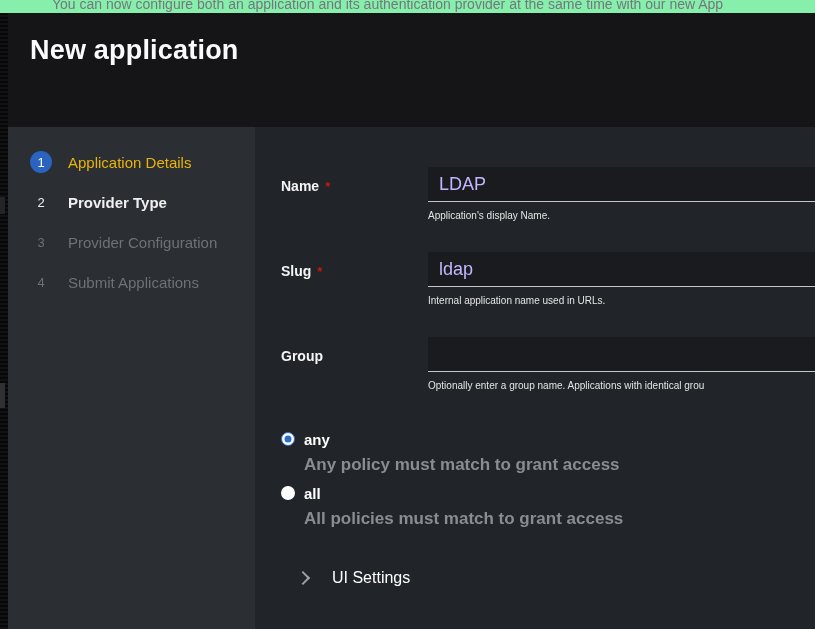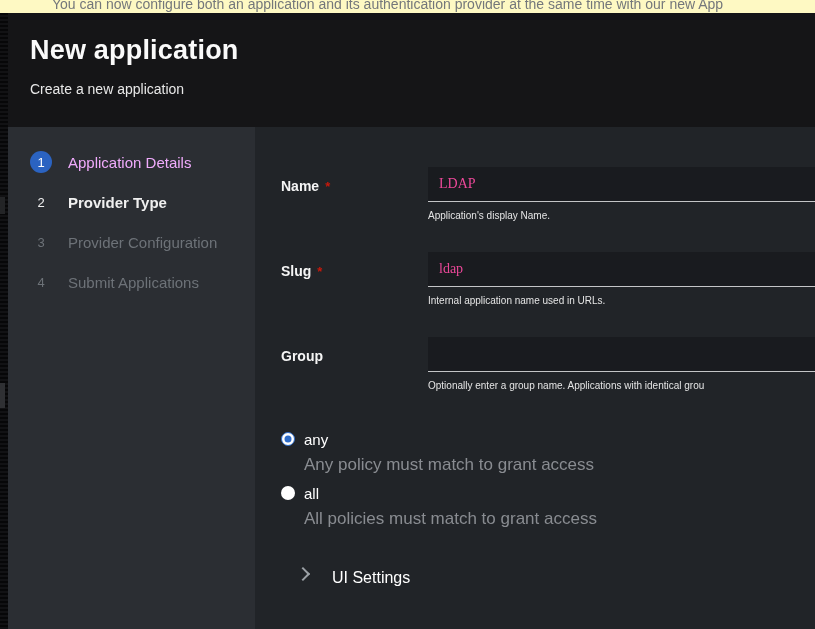--- a/index.html
+++ b/index.html
@@ -9,21 +9,21 @@
     height: 629px;
     overflow: hidden;
     background: #0a0a0b;
     font-family: "Liberation Sans", sans-serif;
   }
   .stage { position: relative; width: 815px; height: 629px; overflow: hidden; }
 
   
   .banner {
     position: absolute; top: 0; left: 0; width: 815px; height: 13px;
-    background: #fef9c3; overflow: hidden;
+    background: #86efac; overflow: hidden;
   }
   .banner-text {
     position: absolute; top: -4px; left: 52px;
     font-size: 14px; line-height: 16px; color: #74777b;
     white-space: nowrap;
   }
 
   
   .backdrop-strip {
     position: absolute; left: 0; top: 13px; width: 8px; bottom: 0;
@@ -55,70 +55,70 @@
   .step { display: flex; align-items: center; height: 22px; margin-bottom: 18px; cursor: default; }
   .step-badge {
     width: 22px; height: 22px; border-radius: 50%; flex: 0 0 auto;
     display: flex; align-items: center; justify-content: center;
     font-size: 13px; margin-right: 16px; box-sizing: border-box;
   }
   .step.active .step-badge { background: #2b63c1; color: #ffffff; }
   .step.available .step-badge { background: transparent; color: #f0f0f0; }
   .step.disabled .step-badge { background: transparent; color: #6d7278; }
   .step-label { font-size: 15px; white-space: nowrap; }
-  .step.active .step-label { color: #f0abfc; }
+  .step.active .step-label { color: #eab308; }
   .step.available .step-label { color: #f0f0f0; font-weight: bold; }
   .step.disabled .step-label { color: #6d7278; }
 
   
   .form-pane {
     flex: 1; min-width: 0; background: #212428;
     box-sizing: border-box; padding: 40px 0 0 26px; overflow: hidden;
   }
   .form-row { display: flex; margin-bottom: 29px; }
   .label-col { width: 147px; flex: 0 0 auto; padding-top: 10px; }
   .label-col.top-align { padding-top: 0; }
   .form-label { font-size: 14px; font-weight: bold; color: #f5f5f5; }
   .required-star { color: #c9190b; margin-left: 6px; font-size: 13px; font-weight: bold; }
   .input-col { flex: 1; min-width: 0; }
   .text-input {
     display: block; width: 100%; height: 35px; box-sizing: border-box;
     background: #191b1f; border: none; border-bottom: 1.5px solid #c4c5c7;
-    border-radius: 0; color: #ec4899; font-size: 14px; padding: 0 8px 0 11px;
-    font-family: Liberation Serif, serif; outline: none;
+    border-radius: 0; color: #c4b5fd; font-size: 18px; padding: 0 8px 0 11px;
+    font-family: Liberation Sans, sans-serif; outline: none;
   }
   .field-help {
     margin-top: 7px; font-size: 10px; line-height: 14px; color: #e4e4e4;
     white-space: nowrap; overflow: hidden;
   }
   .row-group { margin-bottom: 39px; }
   .row-policy { margin-bottom: 0; }
 
   
-  .radio-option { margin-bottom: 15px; }
+  .radio-option { margin-bottom: 15px; font-weight: bold; }
   .radio-option:last-child { margin-bottom: 0; }
   .radio-line { display: flex; align-items: center; height: 14px; cursor: default; }
   .radio-circle {
     width: 14px; height: 14px; border-radius: 50%; background: #ffffff;
     box-sizing: border-box; margin-right: 9px; position: relative; flex: 0 0 auto;
   }
   .radio-circle.checked { border: 1.5px solid #2e6cc9; }
   .radio-circle.checked::after {
     content: ""; position: absolute; left: 50%; top: 50%;
     transform: translate(-50%, -50%);
     width: 7px; height: 7px; border-radius: 50%; background: #2e6cc9;
   }
   .radio-label { font-size: 15px; color: #ffffff; }
   .radio-help {
     margin-left: 23px; margin-top: 12px;
     font-size: 17px; line-height: 13px; color: #898c91; white-space: nowrap;
   }
 
   
-  .ui-settings { margin-top: 44px; display: flex; align-items: flex-start; cursor: default; }
+  .ui-settings { margin-top: 44px; display: flex; align-items: center; cursor: default; }
   .chevron-right {
     width: 8px; height: 8px; margin-left: 17px; margin-right: 24px;
     border-right: 2.5px solid #9ca1a6; border-bottom: 2.5px solid #9ca1a6;
     transform: rotate(-45deg); flex: 0 0 auto;
   }
   .ui-settings-label { font-size: 16px; color: #ffffff; }
 </style>
 </head>
 <body>
 
@@ -130,21 +130,20 @@
 
   <div class="backdrop-strip">
     <div class="backdrop-mark-a"></div>
     <div class="backdrop-mark-b"></div>
   </div>
 
   <div class="modal">
 
     <div class="modal-header">
       <div class="modal-title">New application</div>
-      <div class="modal-subtitle">Create a new application</div>
     </div>
 
     <div class="modal-body">
 
       <div class="wizard-nav">
         <div class="step active">
           <span class="step-badge">1</span>
           <span class="step-label">Application Details</span>
         </div>
         <div class="step available">

